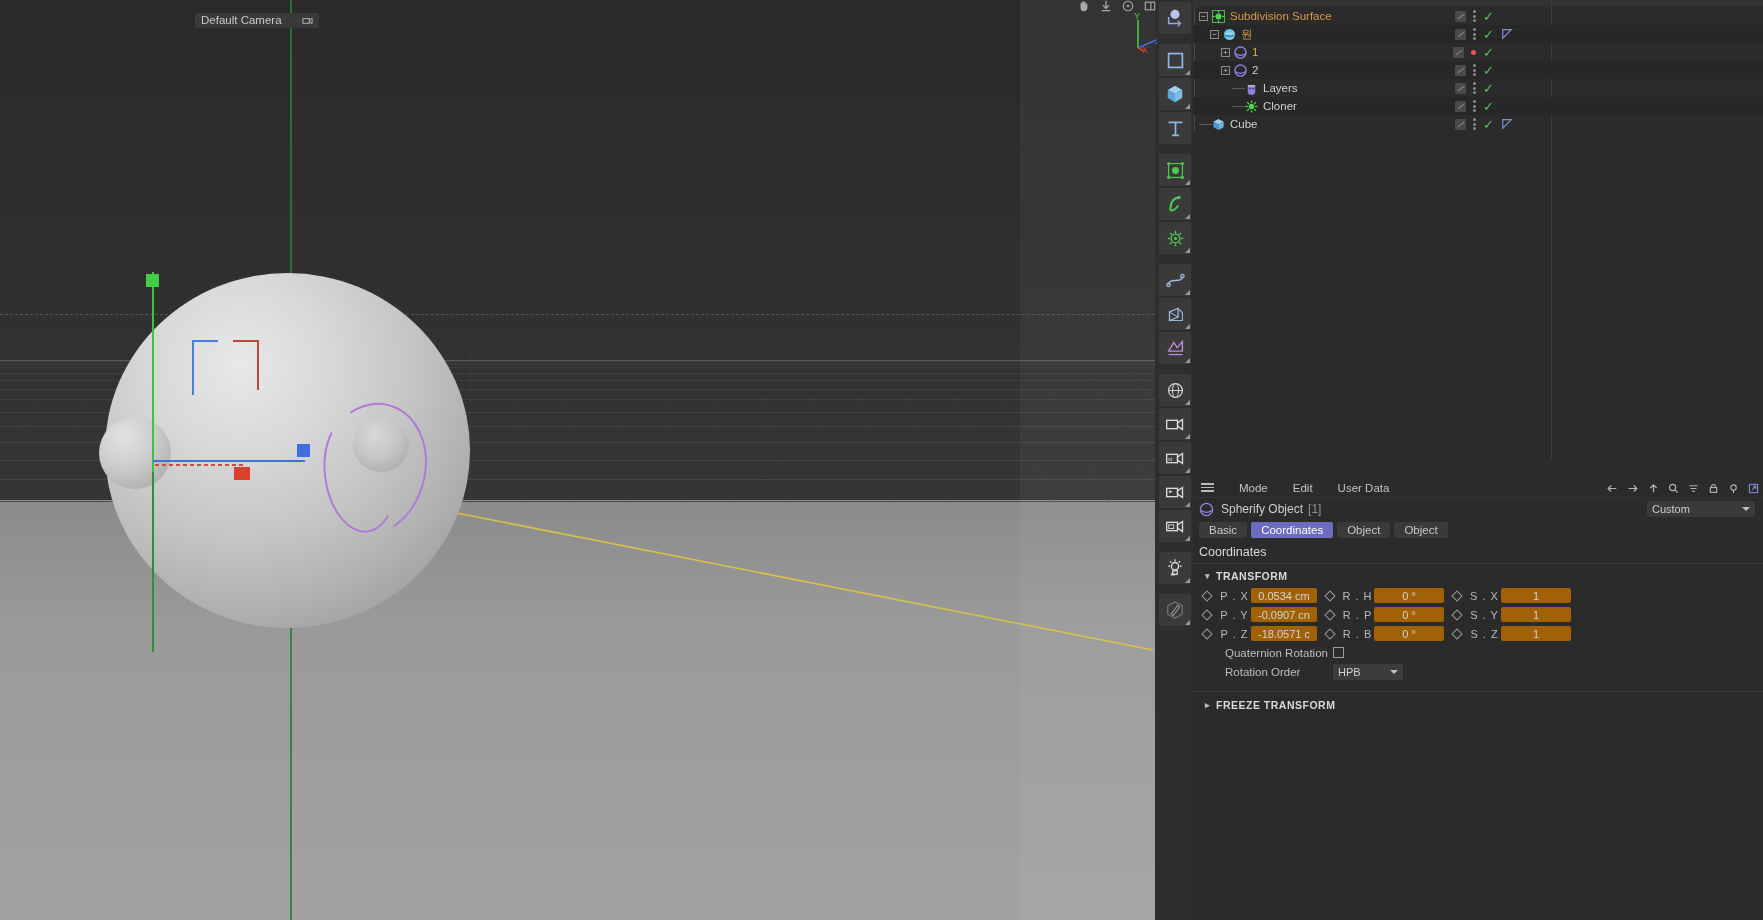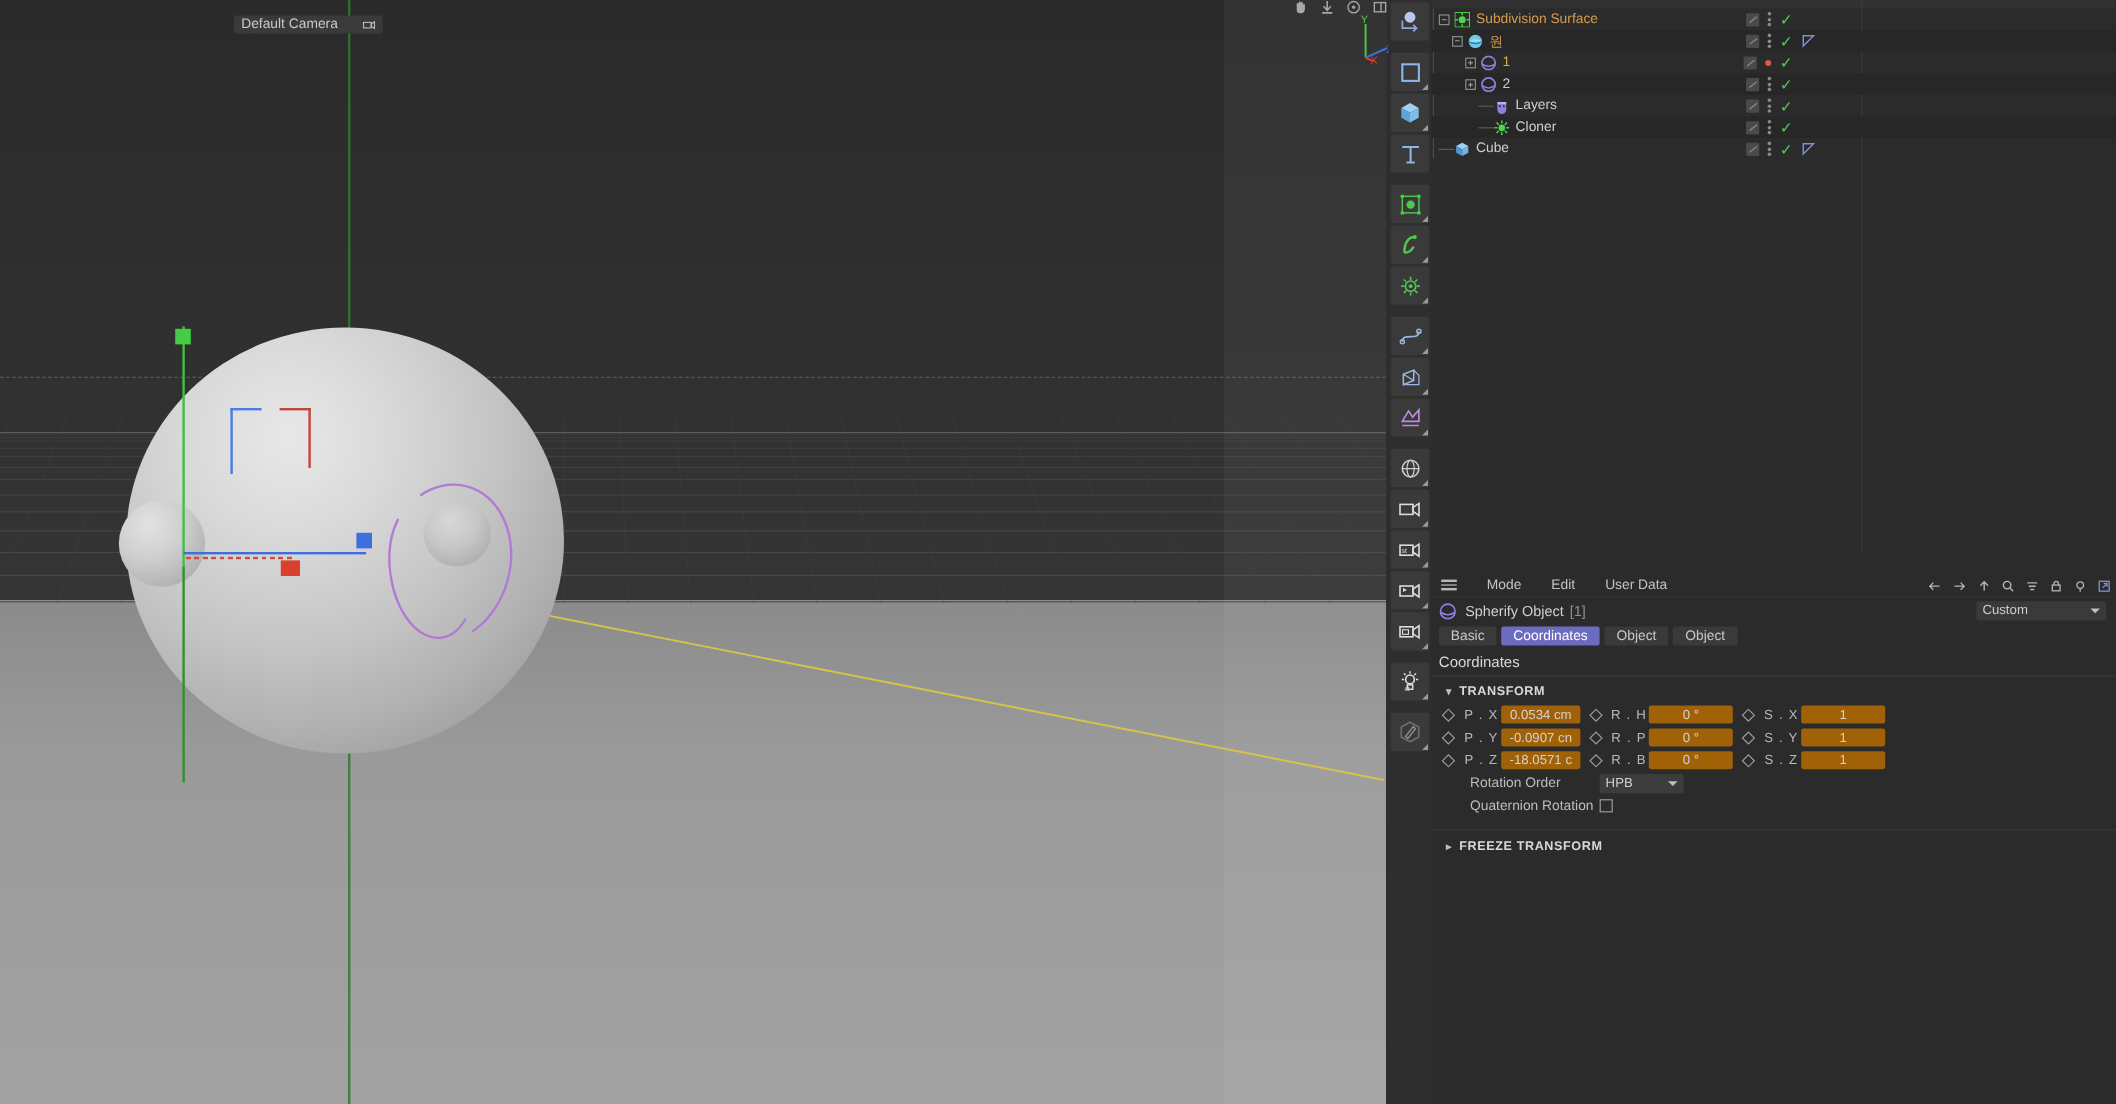--- a/index.html
+++ b/index.html
@@ -878,32 +878,32 @@
           </div>
           <span class="gap-b"></span>
           <div class="tr-cell">
             <span class="diamond"></span>
             <span class="tr-label">S . Z</span>
             <div class="tr-field f-scl">1</div>
           </div>
         </div>
       </div>
 
+    <div id="quat-row">
+      <span class="ro-label">Quaternion Rotation</span>
+      <span id="quat-box"></span>
+    </div>
+
     <div id="rot-order-row">
       <span class="ro-label">Rotation Order</span>
       <div id="ro-select">
         <span>HPB</span>
         <span class="caret"></span>
       </div>
     </div>
 
-    <div id="quat-row">
-      <span class="ro-label">Quaternion Rotation</span>
-      <span id="quat-box"></span>
-    </div>
-
     <div class="section-head" id="freeze-head">
       <span class="arrow">▸</span>
       <span>FREEZE TRANSFORM</span>
     </div>
 
   </div>
 </div>
 
 </body></html>

